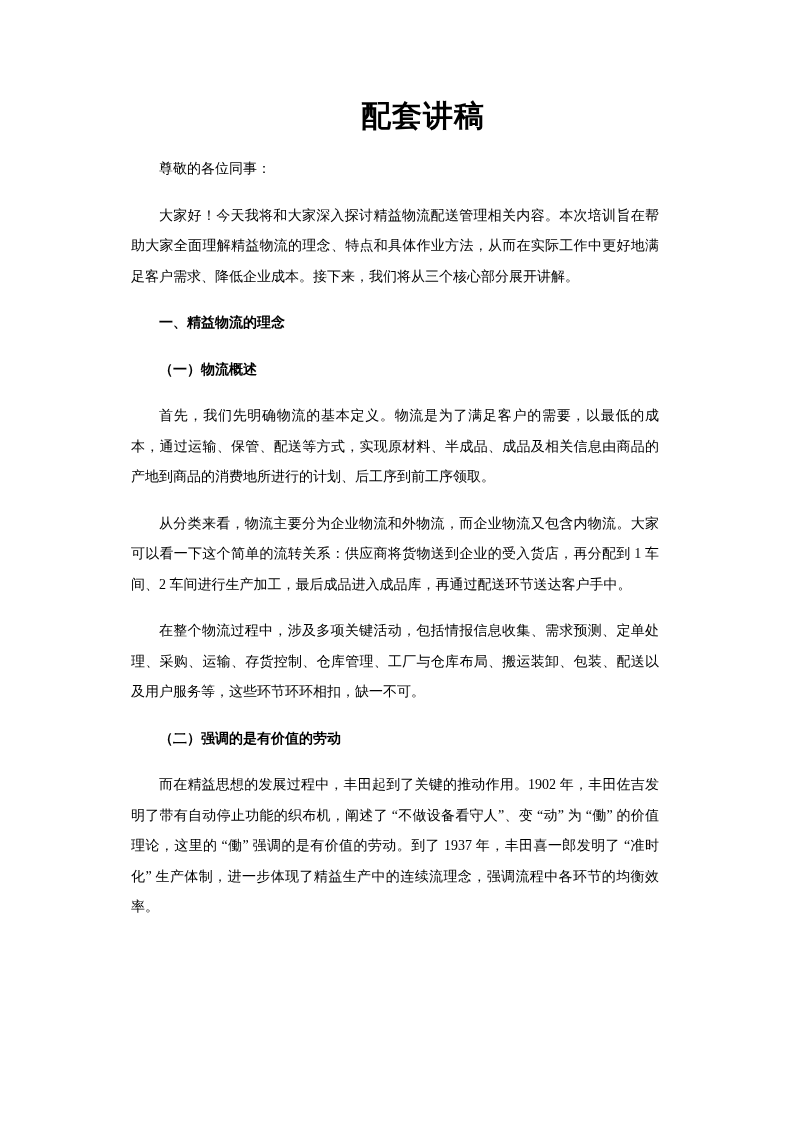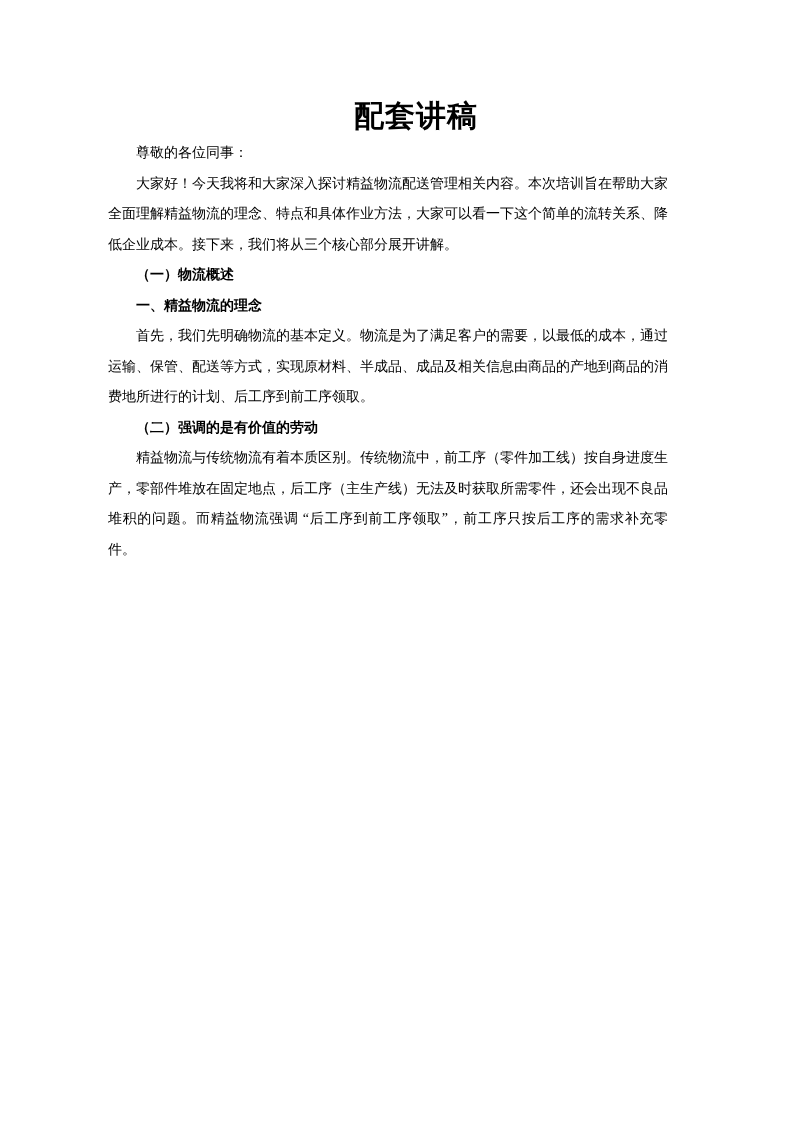--- a/index.html
+++ b/index.html
@@ -12,66 +12,68 @@
     position: relative;
     width: 794px;
     height: 1123px;
     background: #ffffff;
     color: #000000;
     font-family: "Liberation Serif", serif;
     overflow: hidden;
   }
   .content {
     position: absolute;
-    left: 108px;
+    left: 115px;
     top: 94px;
     width: 560px;
   }
   .doc-title {
     margin: 0;
     font-size: 30px;
     font-weight: 700;
     line-height: 44px;
     text-align: center;
     
     padding-left: 56px;
     letter-spacing: 1px;
   }
   .para {
-    margin: 0;
+    margin: 16px;
     font-size: 14px;
     line-height: 30.5px;
     text-indent: 2em;
     text-align: justify;
   }
   .heading {
     font-weight: 700;
   }
 </style>
 </head>
 <body>
 
 <div class="page">
   <div class="content">
 
     <h1 class="doc-title">配套讲稿</h1>
 
     <p class="para">尊敬的各位同事：</p>
 
-    <p class="para">大家好！今天我将和大家深入探讨精益物流配送管理相关内容。本次培训旨在帮助大家全面理解精益物流的理念、特点和具体作业方法，大家可以看一下这个简单的流转关系、降低企业成本。接下来，我们将从三个核心部分展开讲解。</p>
+    <p class="para">大家好！今天我将和大家深入探讨精益物流配送管理相关内容。本次培训旨在帮助大家全面理解精益物流的理念、特点和具体作业方法，从而在实际工作中更好地满足客户需求、降低企业成本。接下来，我们将从三个核心部分展开讲解。</p>
+
+    <p class="para heading">一、精益物流的理念</p>
 
     <p class="para heading">（一）物流概述</p>
 
-    <p class="para heading">一、精益物流的理念</p>
-
     <p class="para">首先，我们先明确物流的基本定义。物流是为了满足客户的需要，以最低的成本，通过运输、保管、配送等方式，实现原材料、半成品、成品及相关信息由商品的产地到商品的消费地所进行的计划、后工序到前工序领取。</p>
 
+    <p class="para">从分类来看，物流主要分为企业物流和外物流，而企业物流又包含内物流。大家可以看一下这个简单的流转关系：供应商将货物送到企业的受入货店，再分配到 1 车间、2 车间进行生产加工，最后成品进入成品库，再通过配送环节送达客户手中。</p>
 
+    <p class="para">在整个物流过程中，涉及多项关键活动，包括情报信息收集、需求预测、定单处理、采购、运输、存货控制、仓库管理、工厂与仓库布局、搬运装卸、包装、配送以及用户服务等，这些环节环环相扣，缺一不可。</p>
 
     <p class="para heading">（二）强调的是有价值的劳动</p>
 
 
+    <p class="para">而在精益思想的发展过程中，丰田起到了关键的推动作用。1902 年，丰田佐吉发明了带有自动停止功能的织布机，阐述了 “不做设备看守人”、变 “动” 为 “働” 的价值理论，这里的 “働” 强调的是有价值的劳动。到了 1937 年，丰田喜一郎发明了 “准时化” 生产体制，进一步体现了精益生产中的连续流理念，强调流程中各环节的均衡效率。</p>
 
 
-    <p class="para">精益物流与传统物流有着本质区别。传统物流中，前工序（零件加工线）按自身进度生产，零部件堆放在固定地点，后工序（主生产线）无法及时获取所需零件，还会出现不良品堆积的问题。而精益物流强调 “后工序到前工序领取”，前工序只按后工序的需求补充零件。</p>
 
   </div>
 </div>
 
 </body></html>

